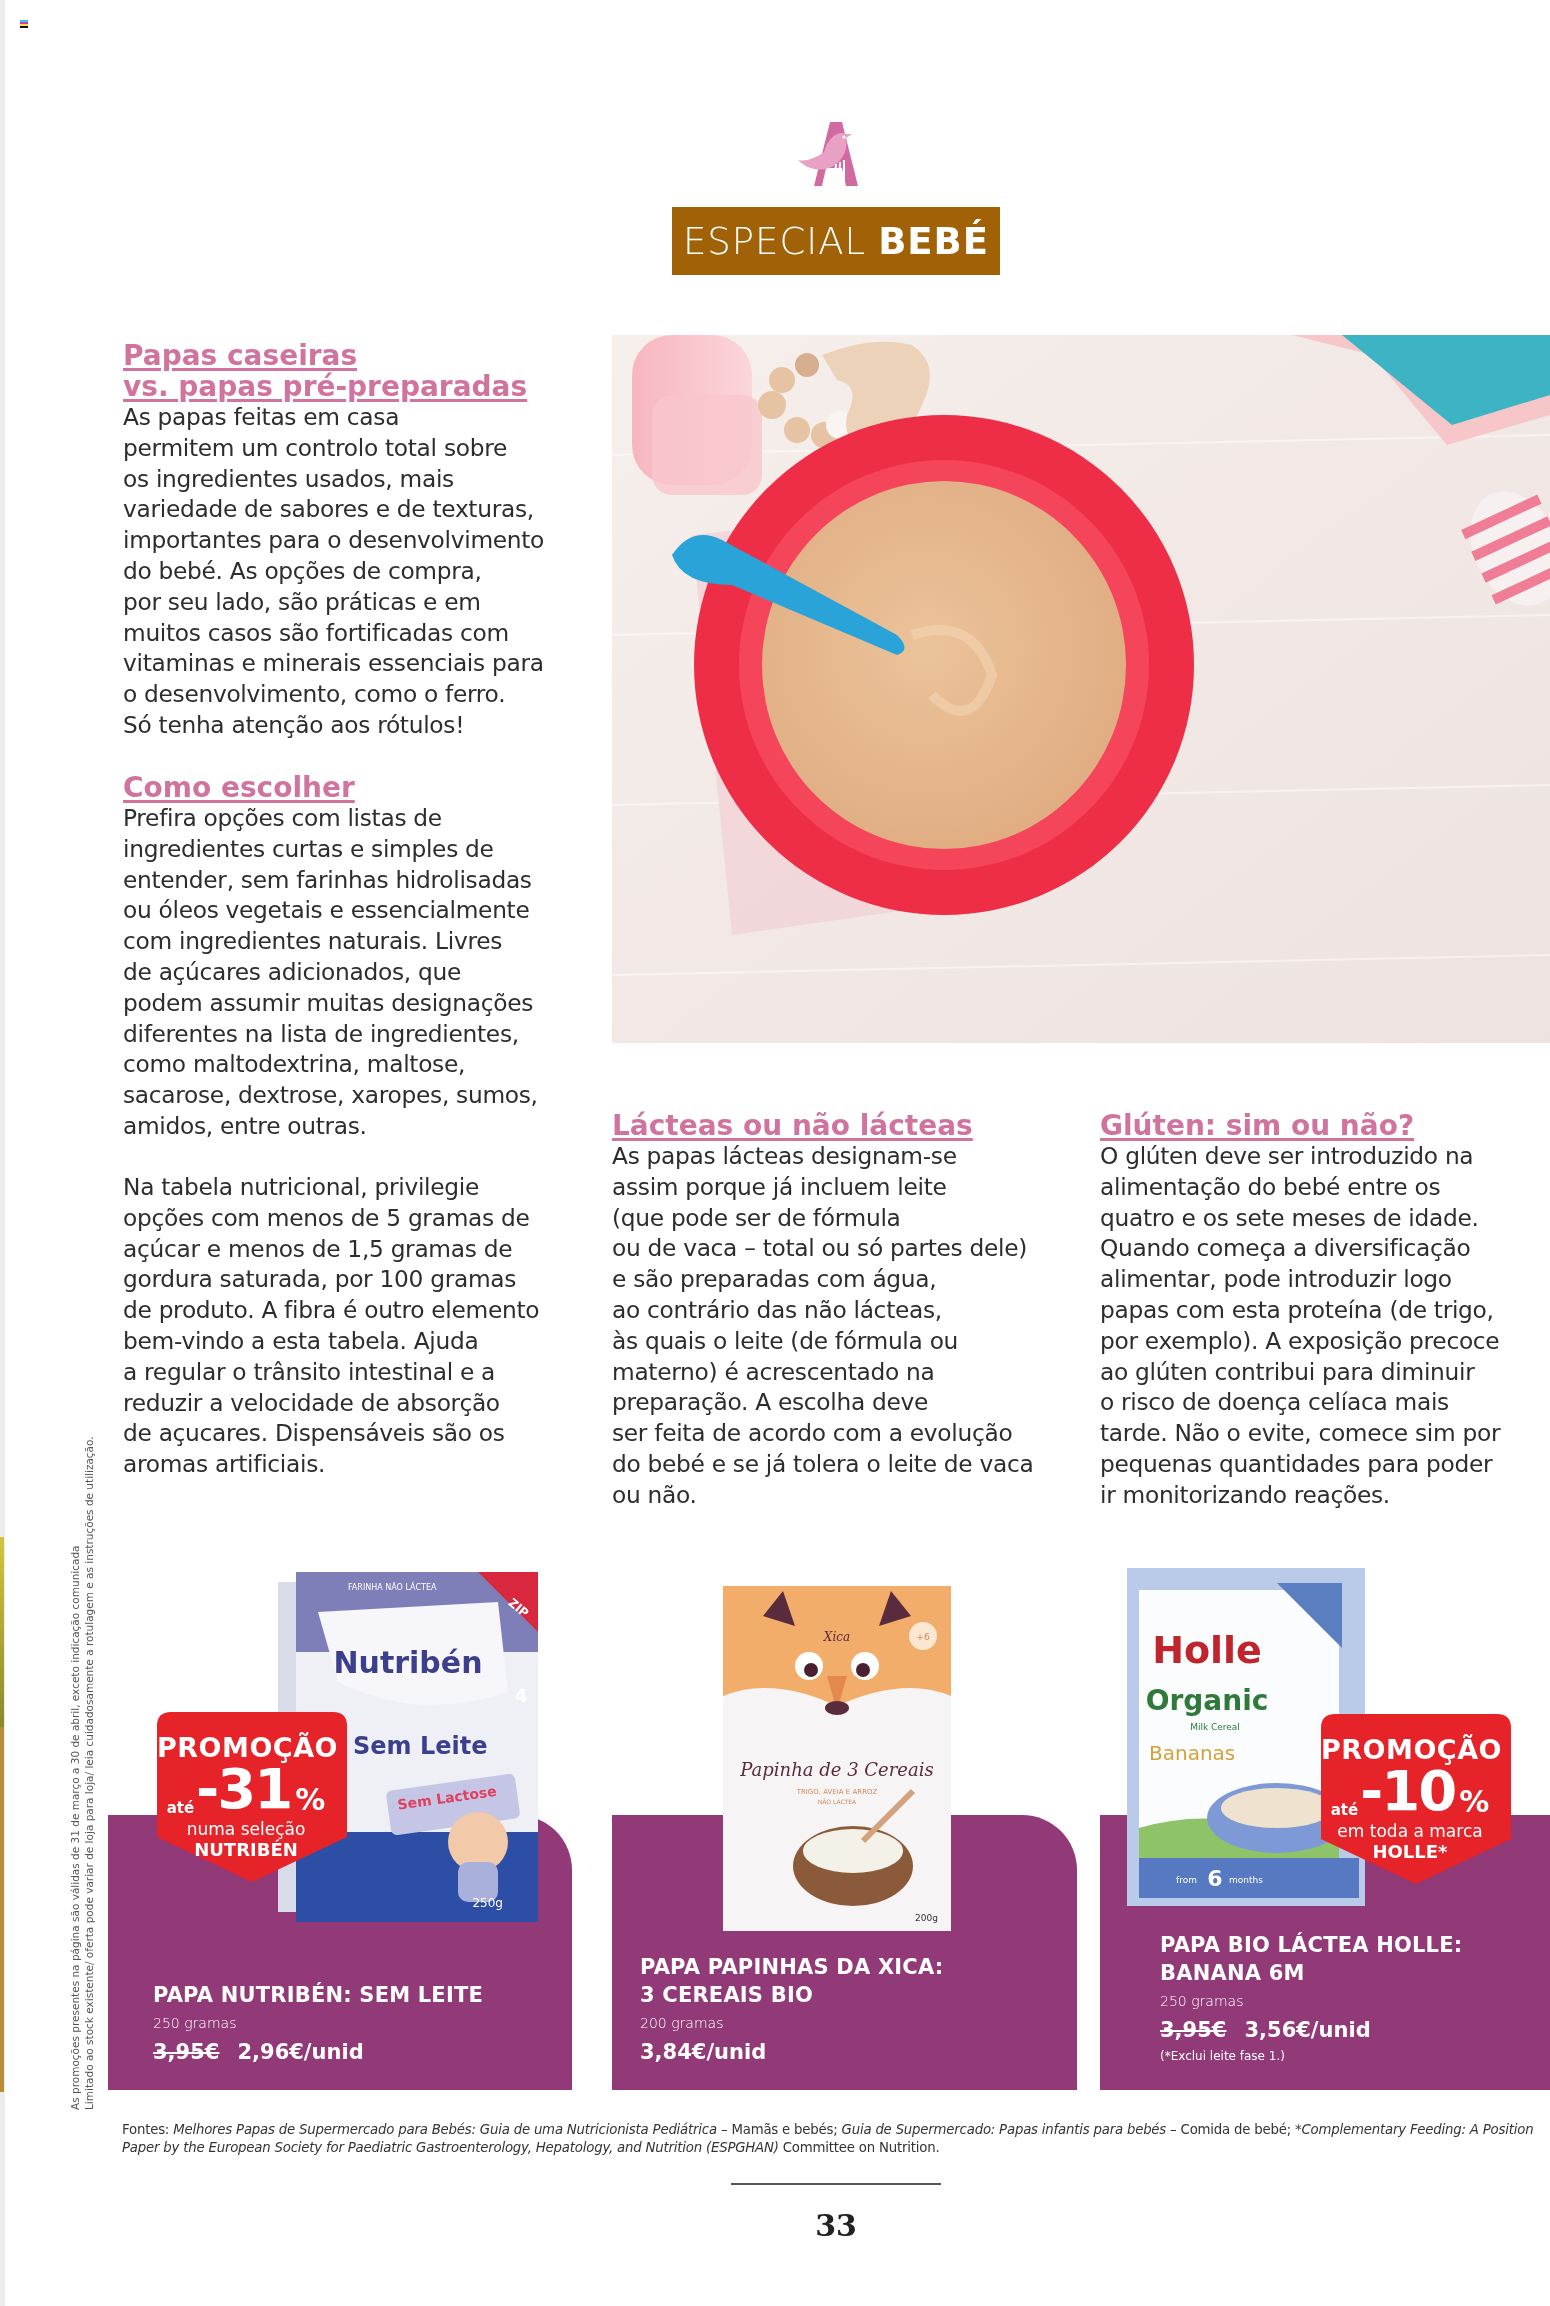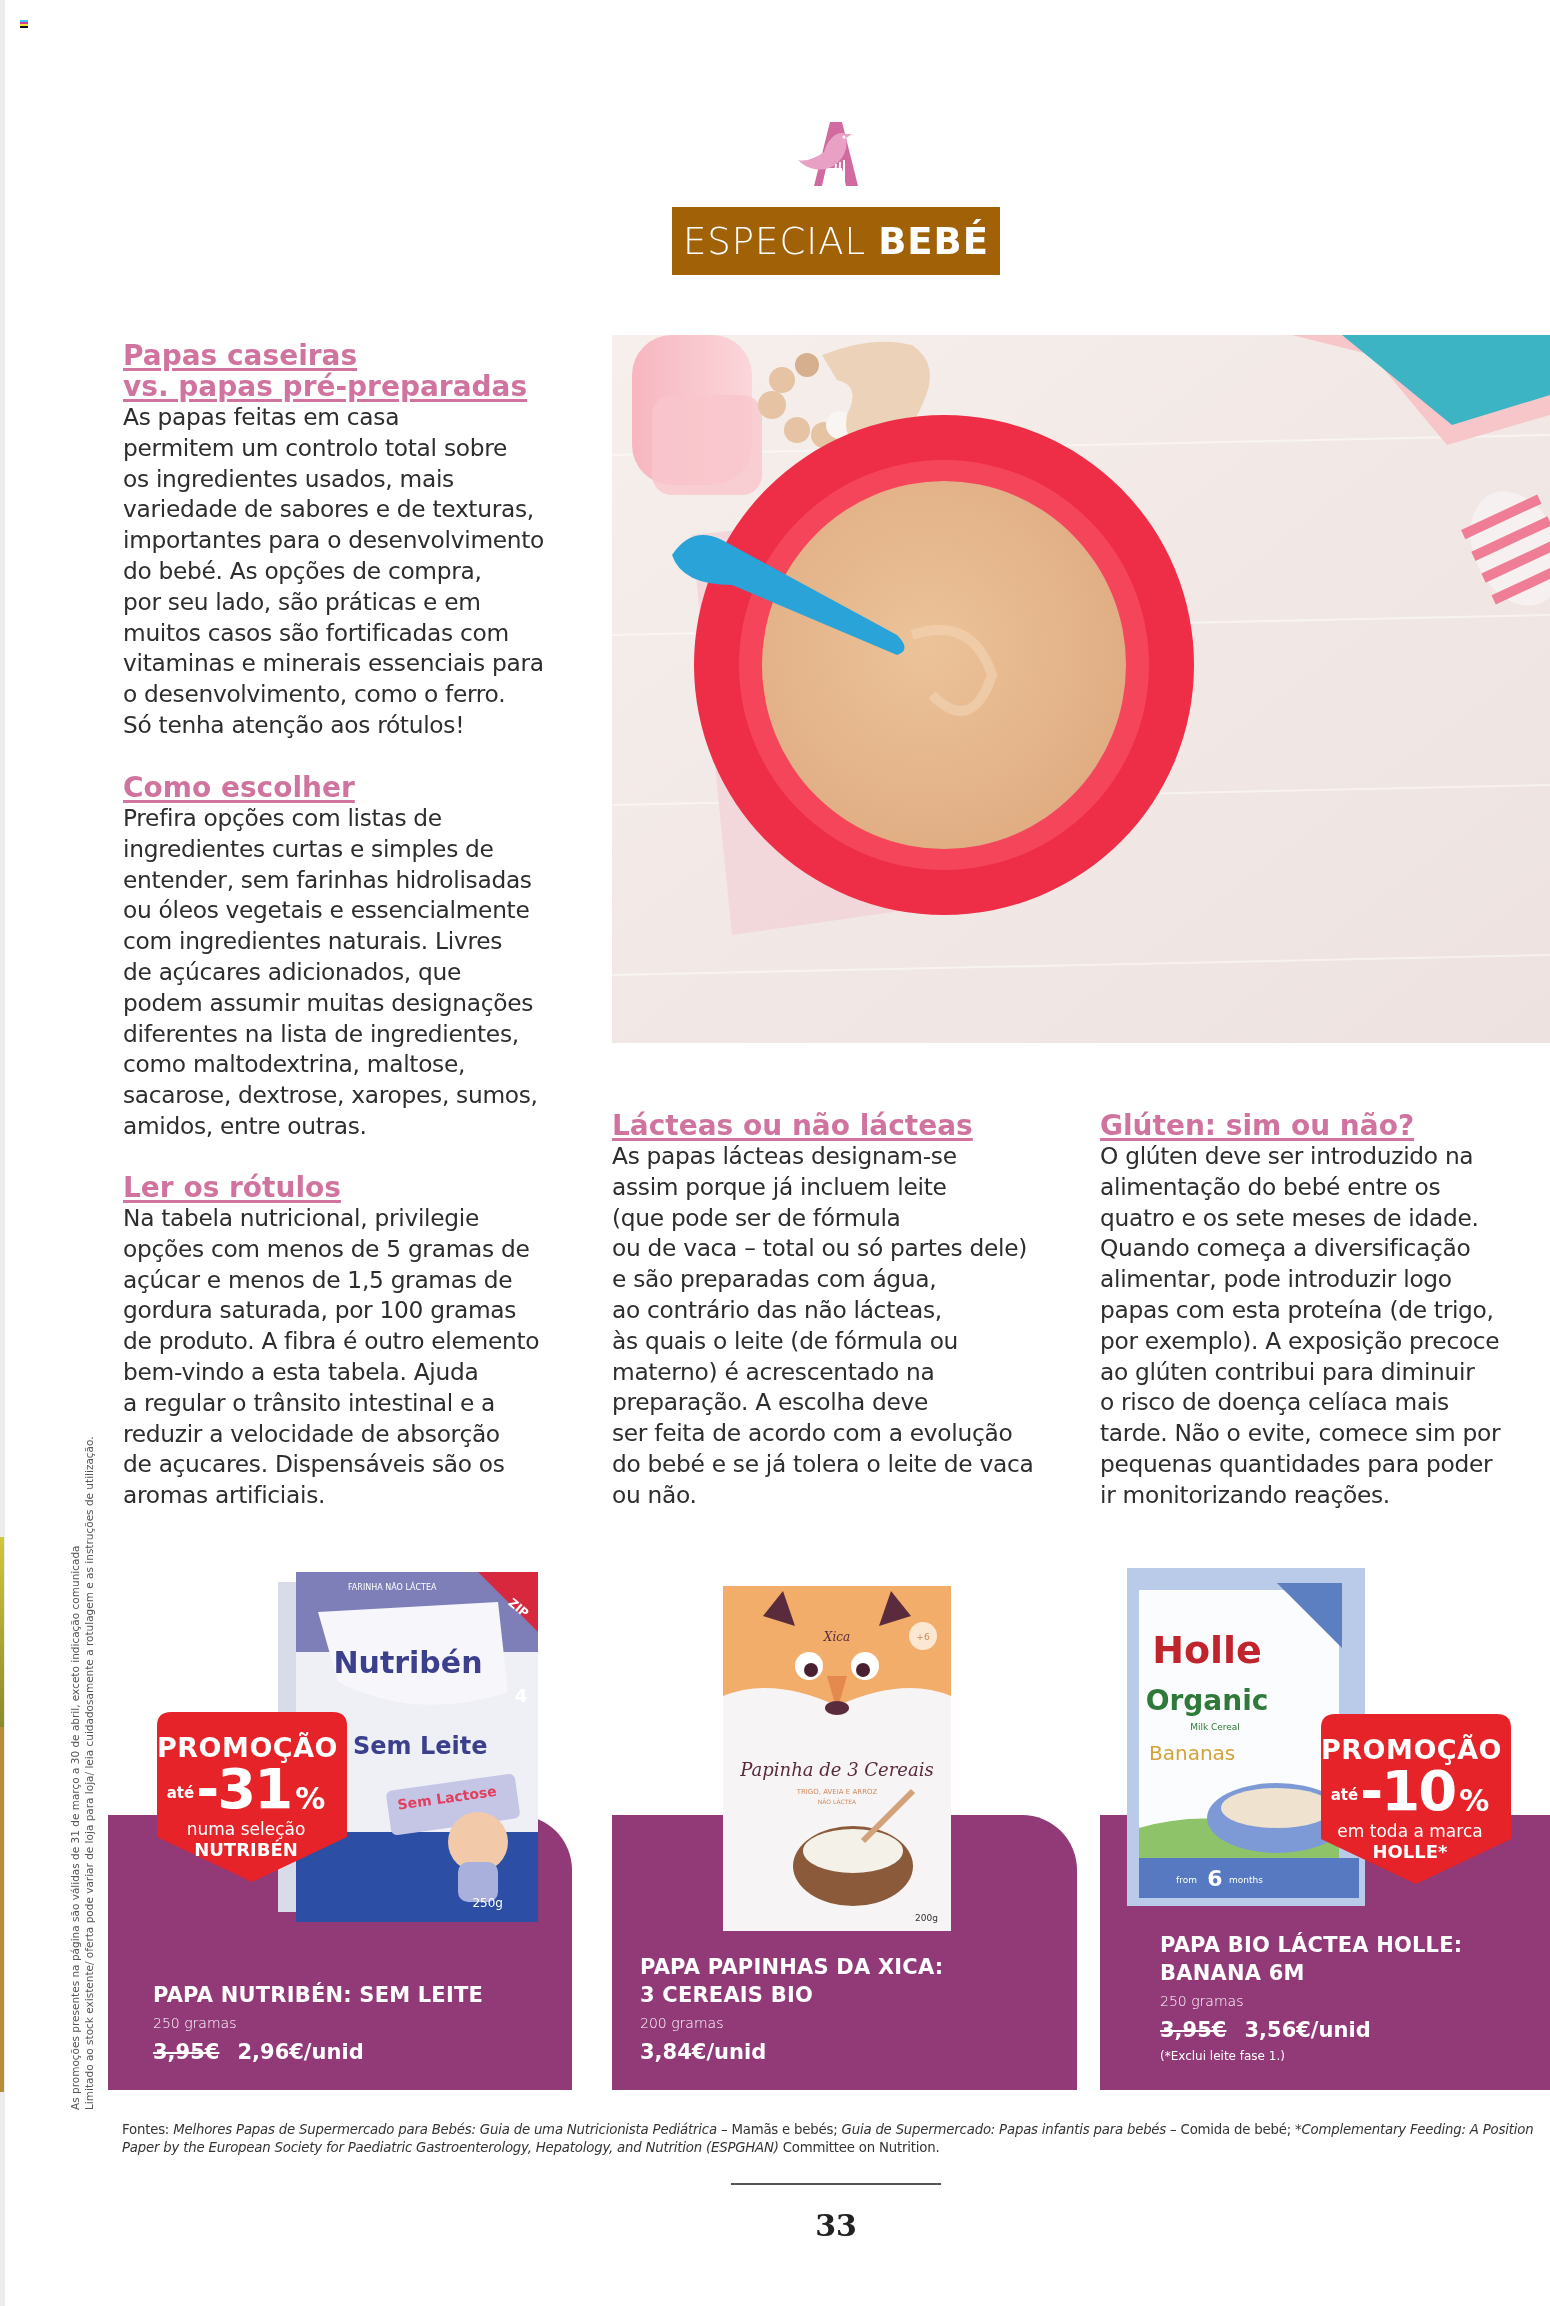--- a/index.html
+++ b/index.html
@@ -39,21 +39,21 @@
   .ptext .name { font-weight: 700; font-size: 21px; line-height: 28px; letter-spacing: 0.2px; }
   .ptext .weight { font-size: 14px; line-height: 28px; font-weight: 300; }
   .ptext .price { font-weight: 700; font-size: 21px; line-height: 30px; }
   .ptext .old { text-decoration: line-through; margin-right: 18px; }
   .ptext .note { font-size: 12px; margin-top: 4px; }
 
   .promo { position: absolute; width: 178px; height: 170px; }
   .promo .shape { position: absolute; inset: 0; }
   .promo .txt { position: absolute; left: 0; right: 0; top: 0; text-align: center; color: #fff; font-family: "DejaVu Sans", sans-serif; }
   .promo .t1 { font-weight: 700; font-size: 27px; margin-top: 20px; letter-spacing: 0.5px; }
-  .promo .t2 { display: flex; justify-content: center; align-items: center; margin-top: -2px; }
+  .promo .t2 { display: flex; justify-content: center; align-items: flex-end; margin-top: -2px; }
   .promo .ate { font-size: 15px; font-weight: 700; margin-top: 8px; margin-right: 2px; }
   .promo .pct { font-size: 56px; font-weight: 800; line-height: 56px; letter-spacing: -2px; }
   .promo .pc { font-size: 30px; font-weight: 700; margin-top: 18px; margin-left: 4px; }
   .promo .t3 { font-size: 17px; line-height: 20px; margin-top: 2px; }
   .promo .t4 { font-size: 18px; font-weight: 700; line-height: 22px; }
 
   .sources { position: absolute; left: 122px; top: 2121px; width: 1428px; font-size: 13.3px; line-height: 18px; color: #333; font-family: "DejaVu Sans", sans-serif; letter-spacing: -0.2px; }
   .sources i { font-style: italic; }
 
   .legal { position: absolute; left: 68px; top: 2110px; transform-origin: 0 0; transform: rotate(-90deg); width: 660px; font-size: 10.5px; line-height: 14px; color: #555; white-space: nowrap; }
@@ -114,21 +114,20 @@
 com ingredientes naturais. Livres
 de açúcares adicionados, que
 podem assumir muitas designações
 diferentes na lista de ingredientes,
 como maltodextrina, maltose,
 sacarose, dextrose, xaropes, sumos,
 amidos, entre outras.</p>
 </div>
 
 <div class="section" style="left:123px; top:1172px; width:470px;">
-  <h2>Ler os rótulos</h2>
   <p>Na tabela nutricional, privilegie
 opções com menos de 5 gramas de
 açúcar e menos de 1,5 gramas de
 gordura saturada, por 100 gramas
 de produto. A fibra é outro elemento
 bem-vindo a esta tabela. Ajuda
 a regular o trânsito intestinal e a
 reduzir a velocidade de absorção
 de açucares. Dispensáveis são os
 aromas artificiais.</p>

